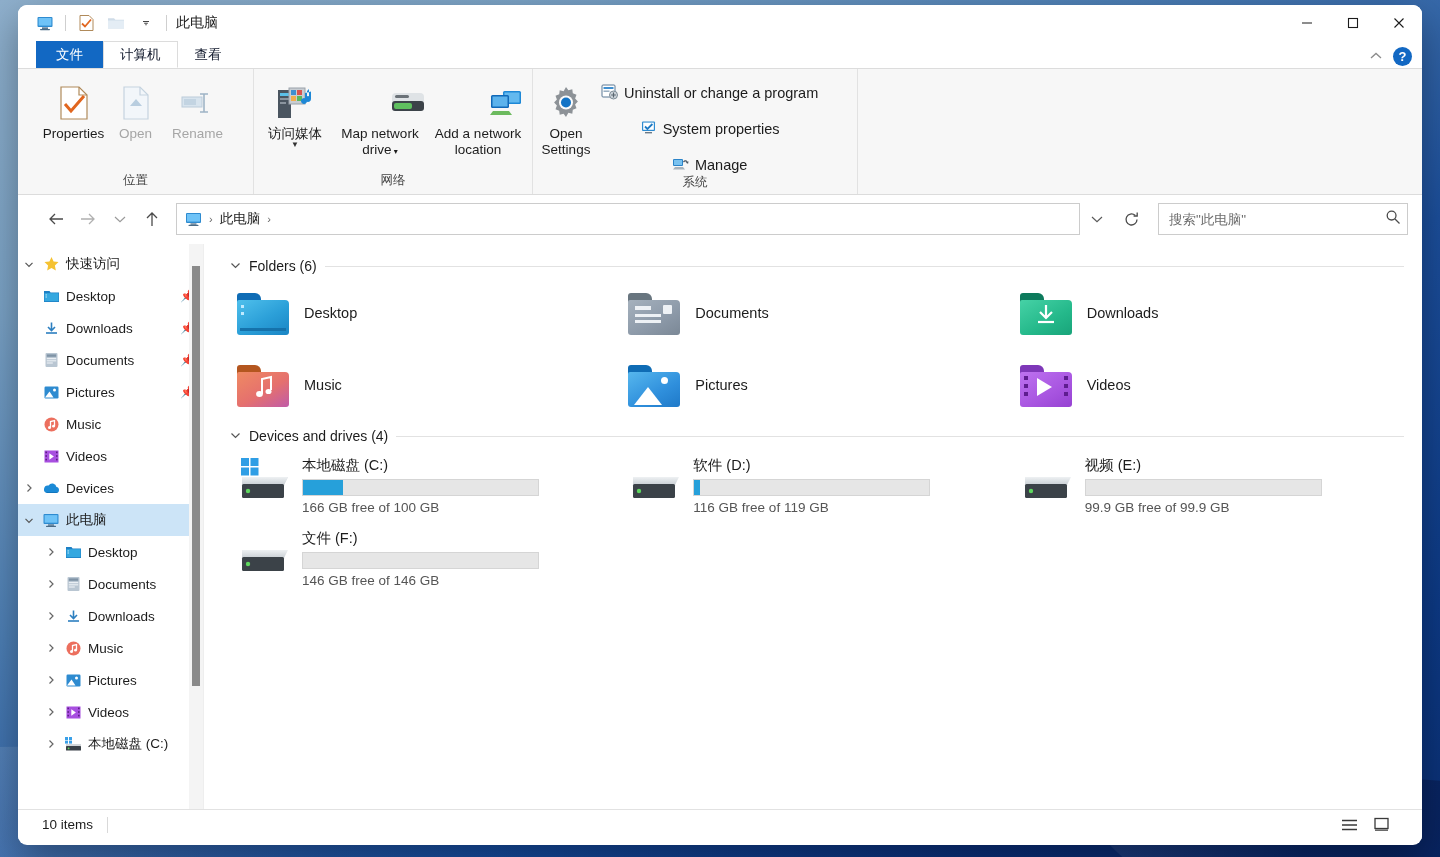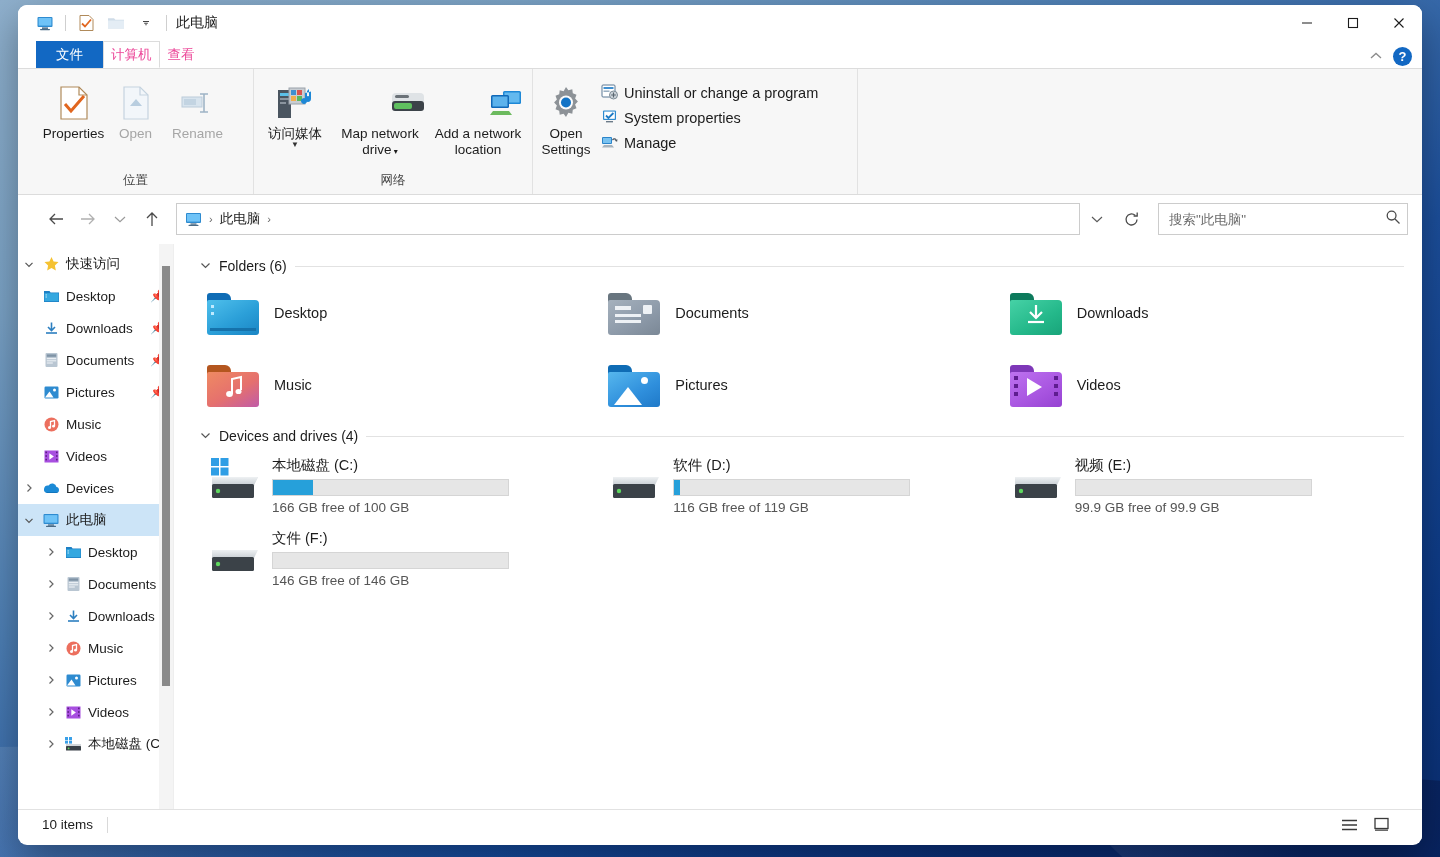--- a/index.html
+++ b/index.html
@@ -69,23 +69,23 @@
 
   
   .tabstrip {
     height: 27px;
     display: flex; align-items: flex-end;
     padding-left: 18px;
     background: #ffffff;
     position: relative;
   }
   .tab {
-    height: 27px; padding: 0 7px;
+    height: 27px; padding: 0 16px;
     display: flex; align-items: center;
-    font-size: 13.5px; color: #ec4899;
+    font-size: 13.5px; color: #0f172a;
     border: 1px solid transparent;
     cursor: default;
   }
   .tab.file {
     background: #1268c3; color: #fff;
     padding: 0 19px;
   }
   .tab.active {
     background: #ffffff;
     border: 1px solid #dcdcdc;
@@ -129,21 +129,21 @@
     cursor: default;
   }
   .rbtn .glyph { height: 42px; display: flex; align-items: center; justify-content: center; }
   .rbtn .lbl {
     font-size: 13.5px; color: #1c1c1c; text-align: center;
     line-height: 1.15; margin-top: 2px;
   }
   .rbtn.disabled .lbl { color: #a6a6a6; }
 
   .rgroup.sys .rgroup-body { align-items: flex-start; }
-  .syslist { display: flex; flex-direction: column; padding-top: 8px; gap: 3px; }
+  .syslist { display: flex; flex-direction: column; padding-top: 8px; gap: 14px; align-items: center; }
   .sysitem {
     display: flex; align-items: center; gap: 6px;
     font-size: 14.5px; color: #1c1c1c;
     padding: 1px 6px 1px 2px; cursor: default;
   }
 
   
   .addrrow {
     height: 48px;
     display: flex; align-items: center;
@@ -190,21 +190,21 @@
   }
   .searchbox input::placeholder { color: #6d6d6d; }
 
   
   .body {
     display: flex;
     height: 566px;
     border-top: 1px solid #ffffff;
   }
   .navpane {
-    width: 156px;
+    width: 186px;
     background: #ffffff;
     position: relative;
     overflow: hidden;
     border-right: 1px solid #eeeeee;
   }
   .navscroll { padding-top: 4px; }
   .navitem {
     display: flex; align-items: center;
     height: 32px;
     padding-right: 8px;
@@ -516,20 +516,21 @@
                 <rect x="1" y="4" width="10" height="7" rx="1" fill="#2b84c9"></rect>
                 <rect x="2" y="5" width="8" height="5" fill="#79c2f0"></rect>
                 <path d="M3 12h8l2 2.4H1z" fill="#a7b3bd"></path>
                 <path d="M11 6.5c1.6-2 4-1.6 4.6.2l.9-.5-.4 2.6-2.4-1 1-.5c-.5-1-1.9-1.2-2.8.1z" fill="#4a5560"></path>
               </svg>
             </span>
             <span>Manage</span>
           </div>
         </div>
       </div>
+      <div class="rgroup-title">系统</div>
     </div>
 
     <div style="flex:1;"></div>
   </div>
 
   <div class="addrrow">
     <div class="navbtn">
       <svg width="18" height="16" viewBox="0 0 18 16">
           <path d="M16 8H3M8 3L3 8l5 5" fill="none" stroke="#4a4a4a" stroke-width="1.3"></path>
         </svg>

